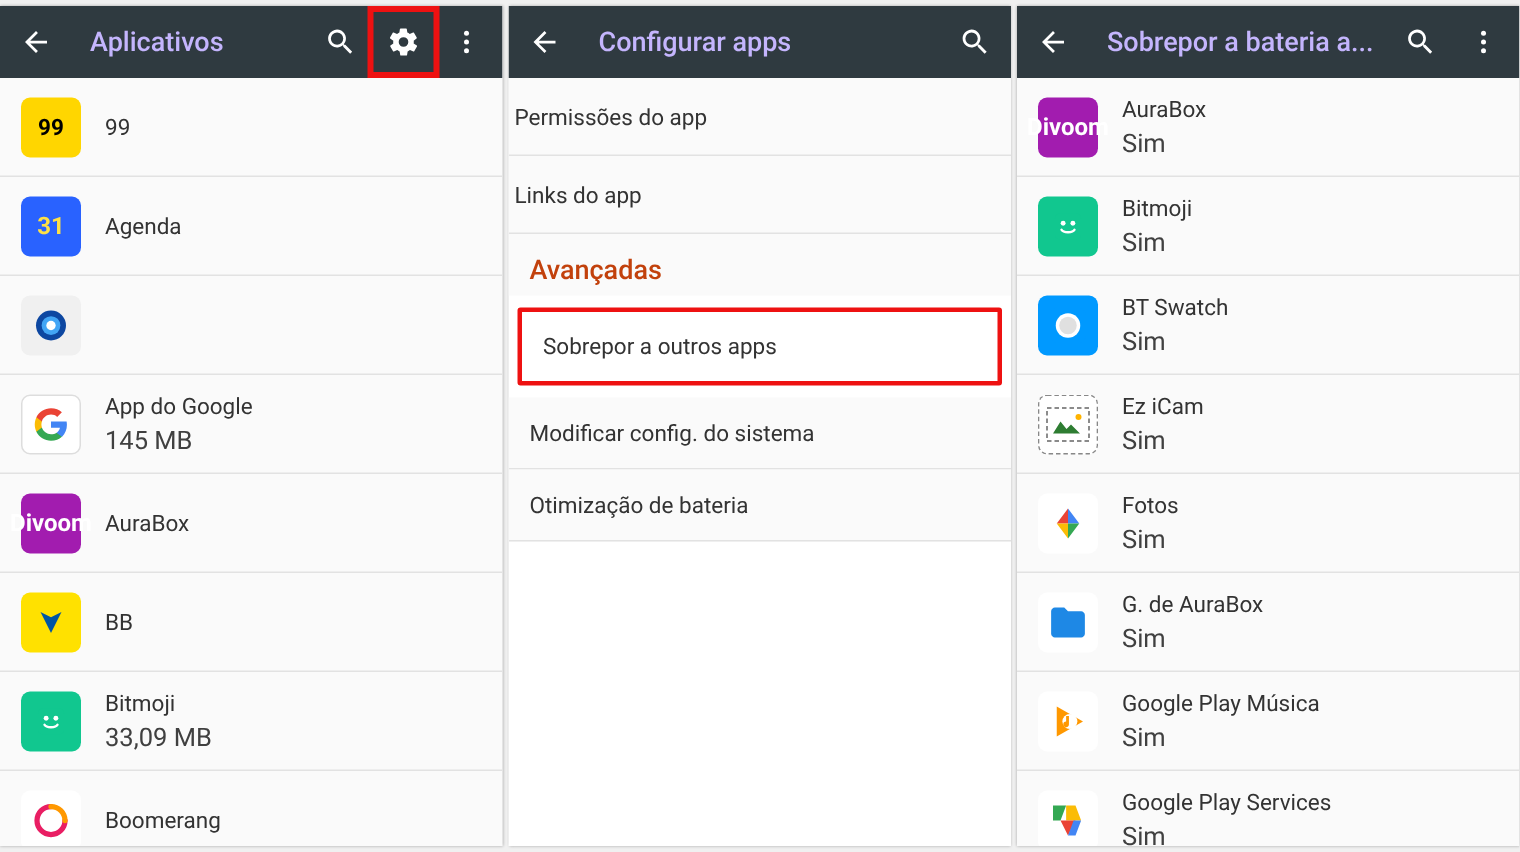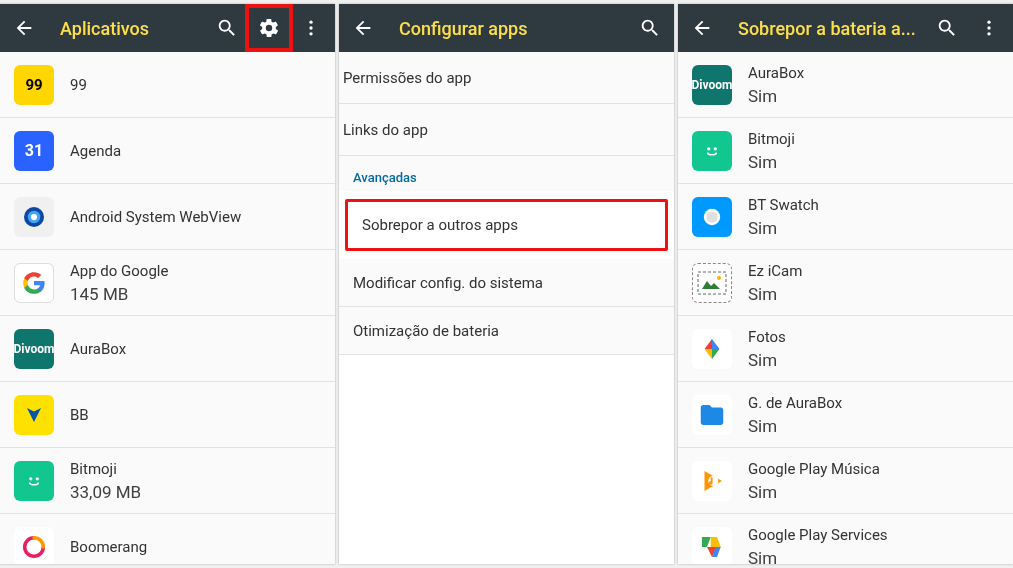--- a/index.html
+++ b/index.html
@@ -19,21 +19,21 @@
     background: #fff;
     width: 335px;
     height: 560px;
     overflow: hidden;
     display: flex;
     flex-direction: column;
     box-shadow: 0 0 2px rgba(0,0,0,0.3);
   }
   .appbar {
     background: #2f3a40;
-    color: #fde047;
+    color: #c4b5fd;
     height: 48px;
     display: flex;
     align-items: center;
     padding: 0 12px;
     gap: 18px;
     flex-shrink: 0;
   }
   .appbar-title {
     font-size: 18px;
     font-weight: 500;
@@ -84,40 +84,40 @@
     align-items: center;
     justify-content: center;
     font-weight: bold;
     font-size: 15px;
     flex-shrink: 0;
   }
   .row-text { flex: 1; display: flex; flex-direction: column; justify-content: center; }
   .row-title { font-size: 15px; color: #333; }
   .row-sub { font-size: 17px; color: #404040; margin-top: 4px; }
   .section-header {
-    color: #0369a1;
-    font-size: 13px;
+    color: #c2410c;
+    font-size: 18px;
     font-weight: 500;
     padding: 14px 14px 6px 14px;
     background: #fafafa;
   }
   .row.highlight {
     border: 3px solid #e11;
     border-radius: 2px;
     margin: 8px 6px;
     padding: 10px 8px;
     min-height: 44px;
     background: #fff;
   }
   
   .ic-99 { background:#ffd600; color:#000; }
-  .ic-cal { background:#2962ff; color:#ffffff; font-size:16px;}
+  .ic-cal { background:#2962ff; color:#fde047; font-size:16px;}
   .ic-web { background:#f0f0f0; }
   .ic-goog { background:#fff; border:1px solid #ddd; }
-  .ic-aura { background:#0f766e; color:#fff; font-size:12px;}
+  .ic-aura { background:#a21caf; color:#fff; font-size:16px;}
   .ic-bb { background:#ffe100; color:#0055a4;}
   .ic-bit { background:#11c78f; color:#fff; }
   .ic-boom { background:#fff;}
   .ic-bt { background:#0099ff; }
   .ic-ez { background:#fff; border:1px dashed #888;}
   .ic-fotos { background:#fff;}
   .ic-garq { background:#fff;}
   .ic-gpm { background:#fff;}
   .ic-gps { background:#fff;}
 </style>
@@ -166,23 +166,20 @@
           </div>
         </div>
         <div class="row iconrow">
           <div class="app-icon ic-web">
             <svg width="30" height="30" viewBox="0 0 24 24">
               <circle cx="12" cy="12" r="8" fill="#0d47a1"></circle>
               <circle cx="12" cy="12" r="5" fill="#42a5f5"></circle>
               <circle cx="12" cy="12" r="2.5" fill="#fff"></circle>
             </svg>
           </div>
-          <div class="row-text">
-            <div class="row-title">Android System WebView</div>
-          </div>
         </div>
         <div class="row iconrow">
           <div class="app-icon ic-goog">
             <svg width="26" height="26" viewBox="0 0 24 24">
               <path fill="#4285F4" d="M21.8 12.2c0-.7-.1-1.3-.2-2H12v3.8h5.5c-.2 1.2-1 2.3-2 3v2.5h3.3c1.9-1.8 3-4.4 3-7.3z"></path>
               <path fill="#34A853" d="M12 22c2.7 0 5-1 6.7-2.5l-3.3-2.5c-.9.6-2 1-3.4 1-2.6 0-4.8-1.7-5.6-4.1H3v2.6C4.7 19.8 8.1 22 12 22z"></path>
               <path fill="#FBBC05" d="M6.4 13.9c-.2-.6-.3-1.2-.3-1.9s.1-1.3.3-1.9V7.5H3C2.4 8.9 2 10.4 2 12s.4 3.1 1 4.5l3.4-2.6z"></path>
               <path fill="#EA4335" d="M12 5.9c1.5 0 2.8.5 3.8 1.5l2.9-2.9C17 2.9 14.7 2 12 2 8.1 2 4.7 4.2 3 7.5l3.4 2.6C7.2 7.6 9.4 5.9 12 5.9z"></path>
             </svg>
           </div>

